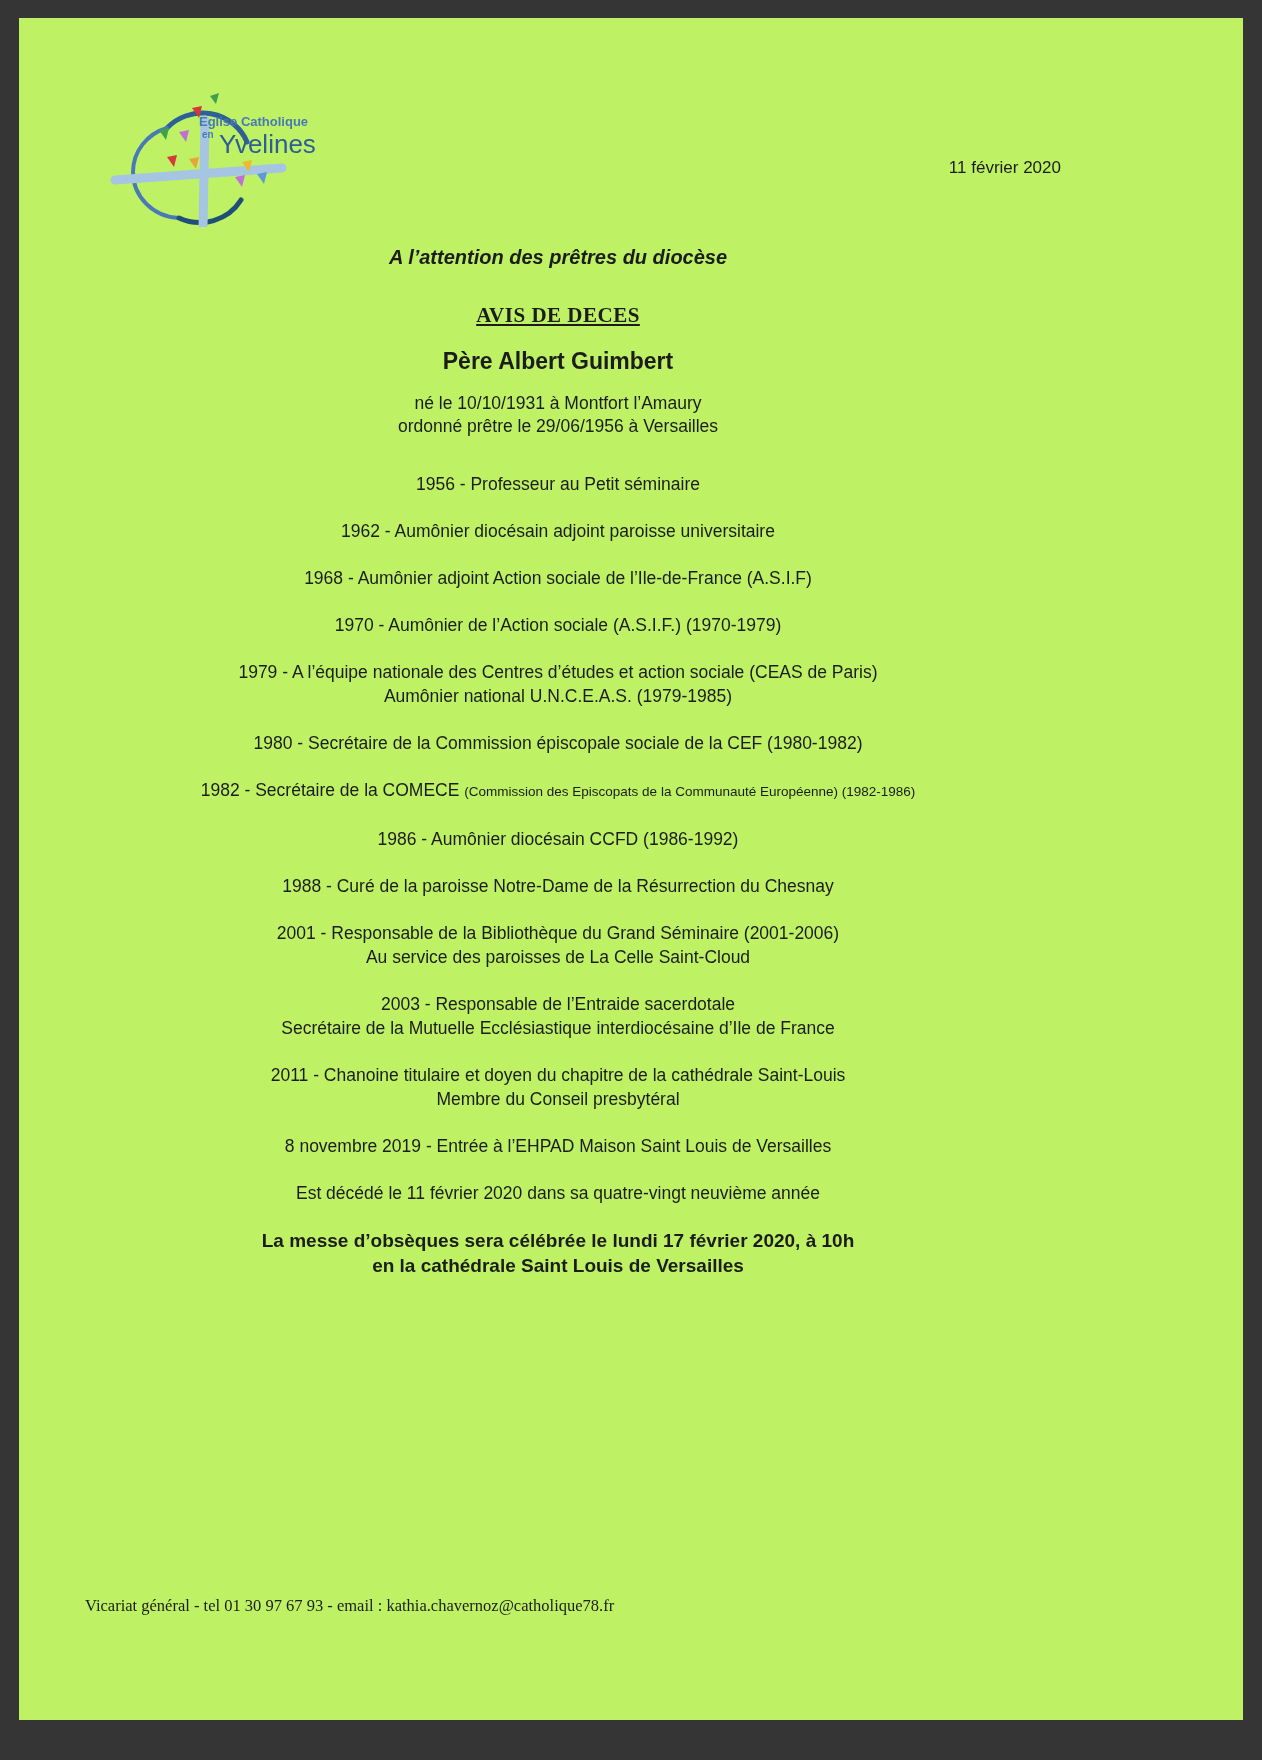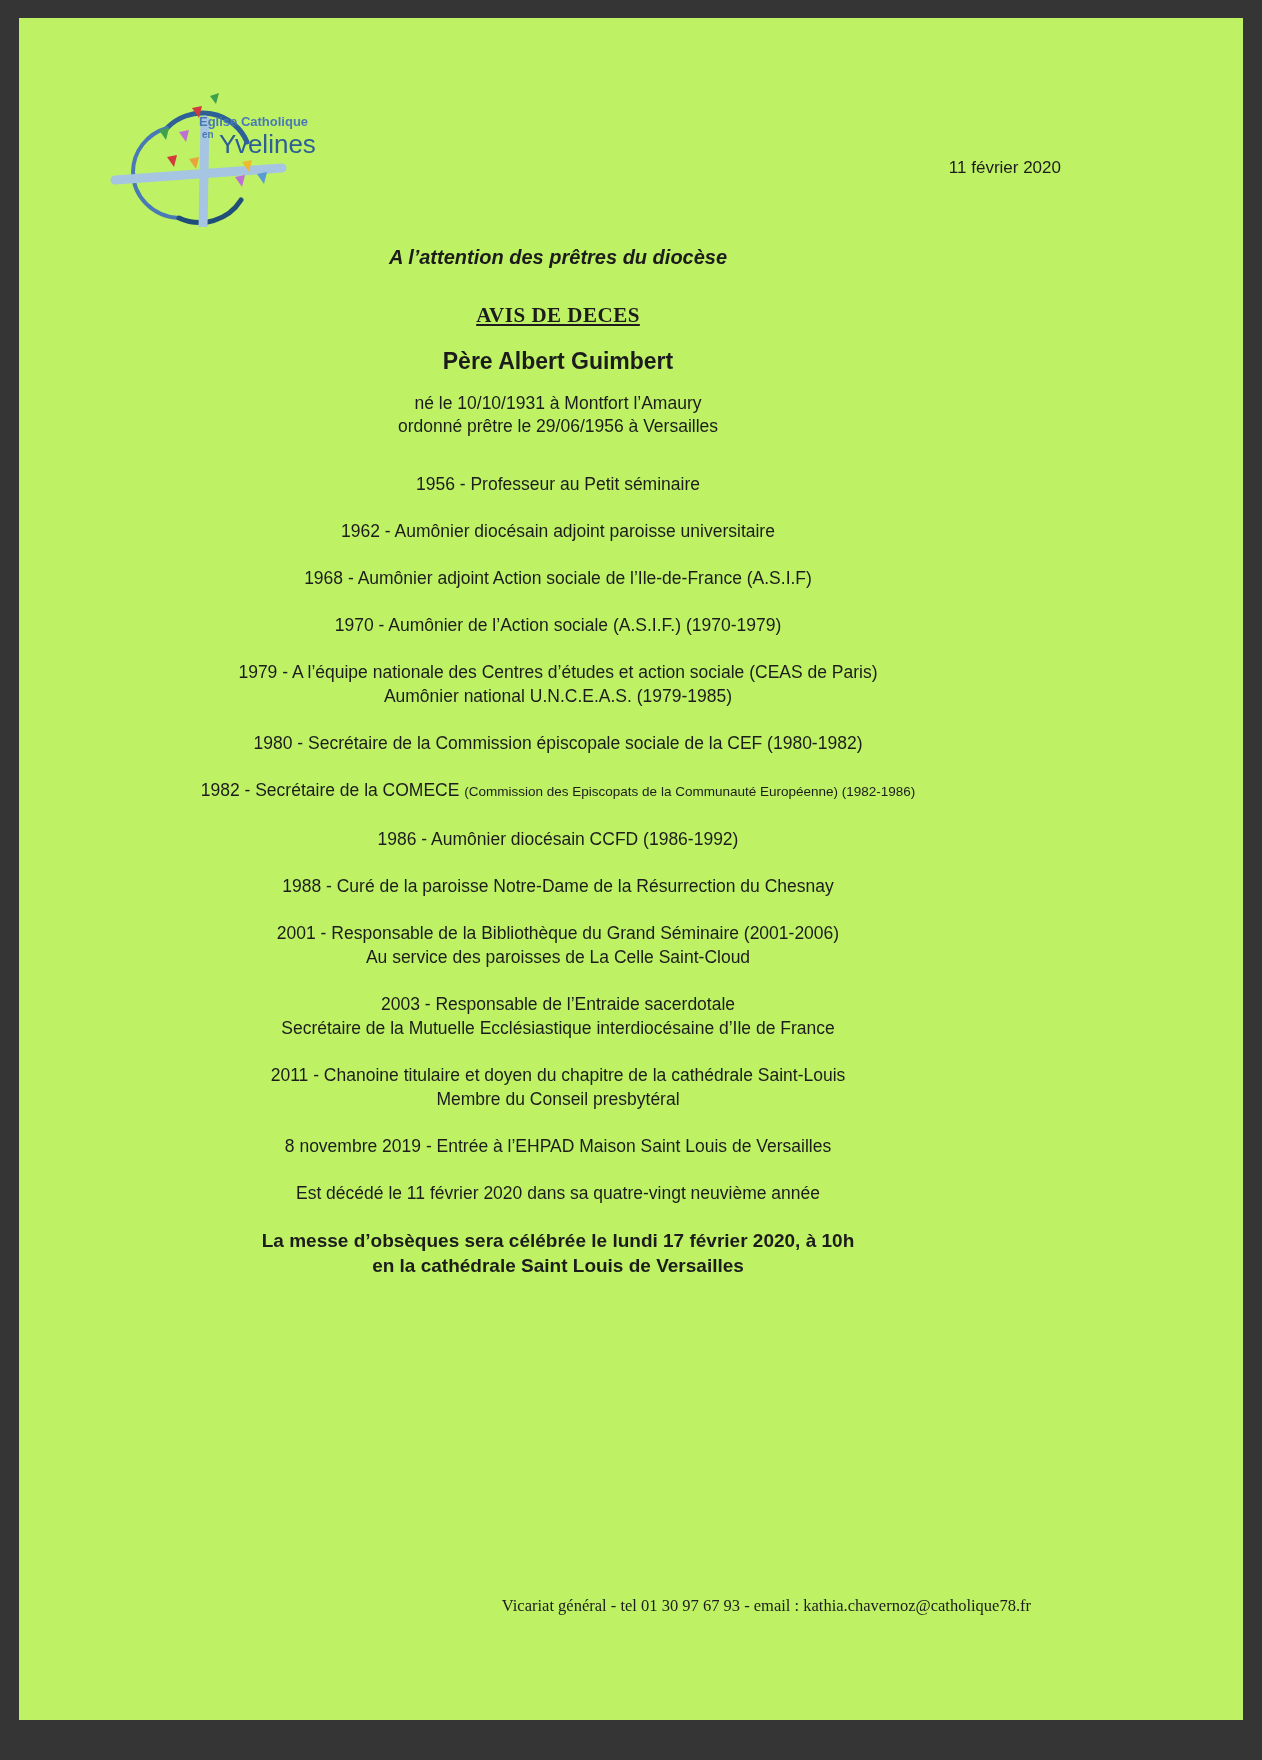--- a/index.html
+++ b/index.html
@@ -63,21 +63,21 @@
   }
   .tl .line{display:block;}
   .small-seg{font-size:13.5px;}
   .funeral{
     font-size:19px;font-weight:bold;line-height:25px;margin:18px 0 0 0;
   }
   .funeral .line{display:block;}
   
   .footer{
     position:absolute;top:1578px;left:66px;right:212px;
-    text-align:right;
+    text-align:left;
     font-family:"Liberation Serif","DejaVu Serif",serif;
     font-size:16.5px;color:#1c1c1c;
   }
 </style>
 </head>
 <body>
 
 <div class="page">
 
   <div class="logo">

